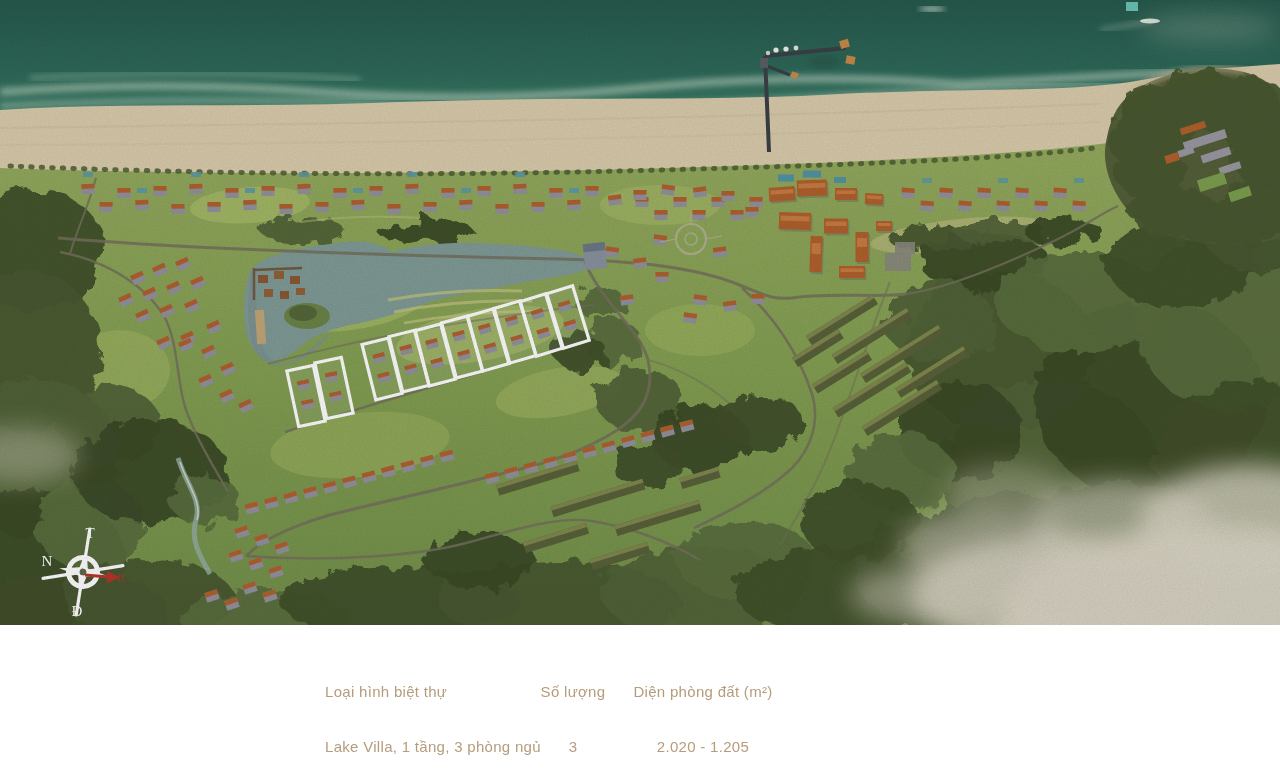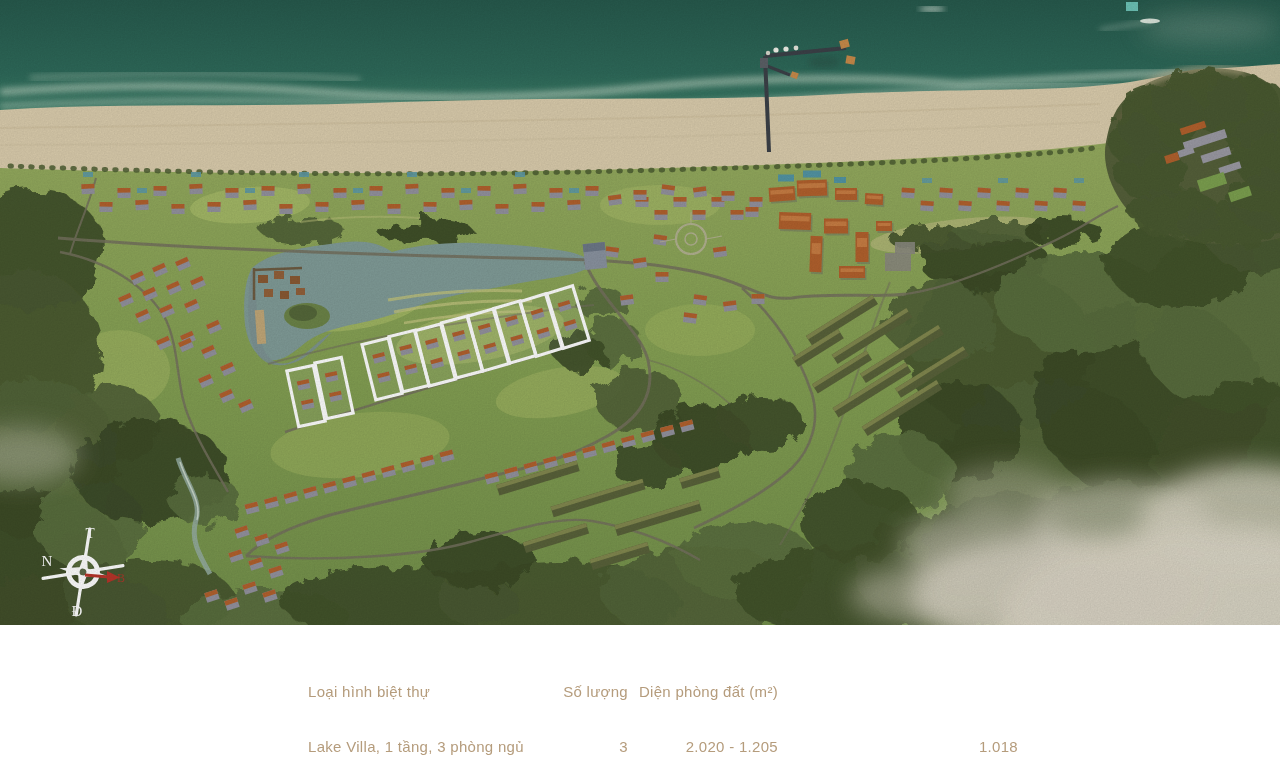--- a/index.html
+++ b/index.html
@@ -3,22 +3,22 @@
 <meta charset="utf-8">
 <style>
   html,body{margin:0;padding:0;background:#ffffff;}
   .page{position:relative;width:1280px;height:782px;overflow:hidden;background:#ffffff;
         font-family:"Liberation Sans",sans-serif;}
   .map-wrap{position:absolute;left:0;top:0;width:1280px;height:625px;}
   .map-wrap svg{display:block;}
   .info{position:absolute;left:0;top:625px;width:1280px;height:157px;background:#ffffff;}
   .trow{display:grid;grid-template-columns:210px 110px 150px 240px;margin-left:308px;
         color:#b59c7c;font-size:15px;letter-spacing:.3px;line-height:22px;}
-  .trow .c{text-align:right;white-space:nowrap;}
-  .trow .c.first{text-align:left;}
+  .trow .c{text-align:center;white-space:nowrap;}
+  .trow .c.first{text-align:left;margin-left:17px;}
   .thead{margin-top:56px;}
   .tdata{margin-top:33px;}
 </style>
 </head>
 <body>
 
 <div class="page">
   <div class="map-wrap">
   <svg id="map-svg" width="1280" height="625" viewBox="0 0 1280 625">
     <defs>
@@ -952,16 +952,15 @@
   <div class="info">
     <div class="trow thead">
       <div class="c first">Loại hình biệt thự</div>
       <div class="c">Số lượng</div>
       <div class="c">Diện phòng đất (m²)</div>
     </div>
     <div class="trow tdata">
       <div class="c first">Lake Villa, 1 tầng, 3 phòng ngủ</div>
       <div class="c">3</div>
       <div class="c">2.020 - 1.205</div>
-      <div class="c">1.018</div>
     </div>
   </div>
 </div>
 
 </body></html>

